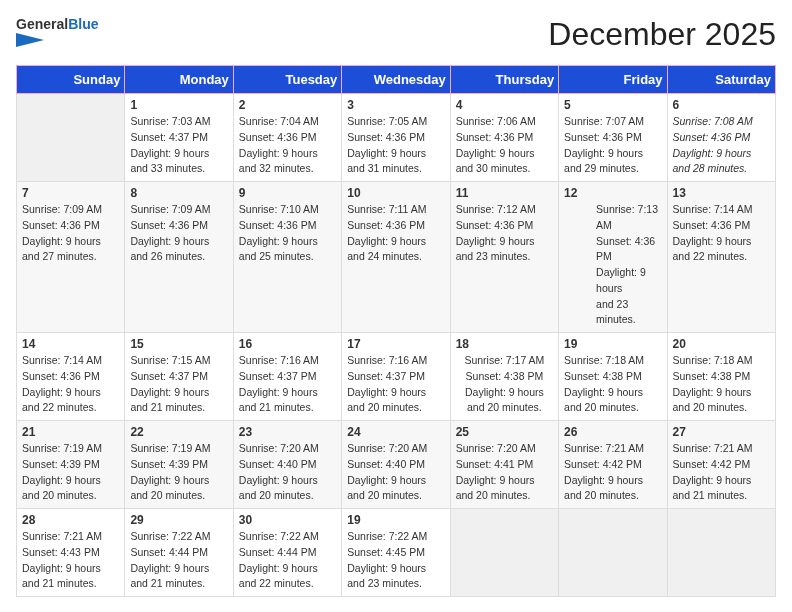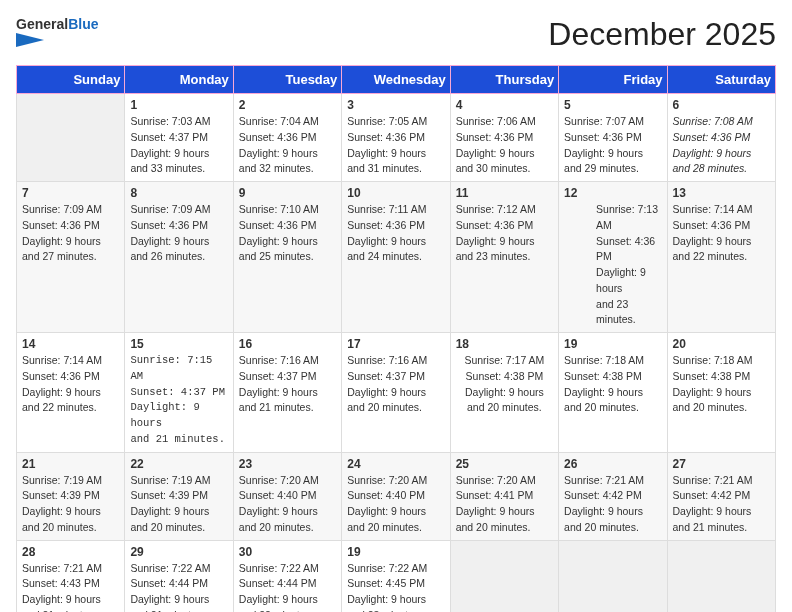--- a/index.html
+++ b/index.html
@@ -212,21 +212,21 @@
       <tr>
         <td>
           <span class="day-number">14</span>
           <div class="day-info" style="white-space: pre-line;">Sunrise: 7:14 AM
 Sunset: 4:36 PM
 Daylight: 9 hours
 and 22 minutes.</div>
         </td>
         <td>
           <span class="day-number">15</span>
-          <div class="day-info" style="white-space: pre-line; font-family: Liberation Mono, monospace;">Sunrise: 7:15 AM
+          <div class="day-info" style="white-space: pre-line;">Sunrise: 7:15 AM
 Sunset: 4:37 PM
 Daylight: 9 hours
 and 21 minutes.</div>
         </td>
         <td>
           <span class="day-number">16</span>
           <div class="day-info" style="white-space: pre-line;">Sunrise: 7:16 AM
 Sunset: 4:37 PM
 Daylight: 9 hours
 and 21 minutes.</div>

